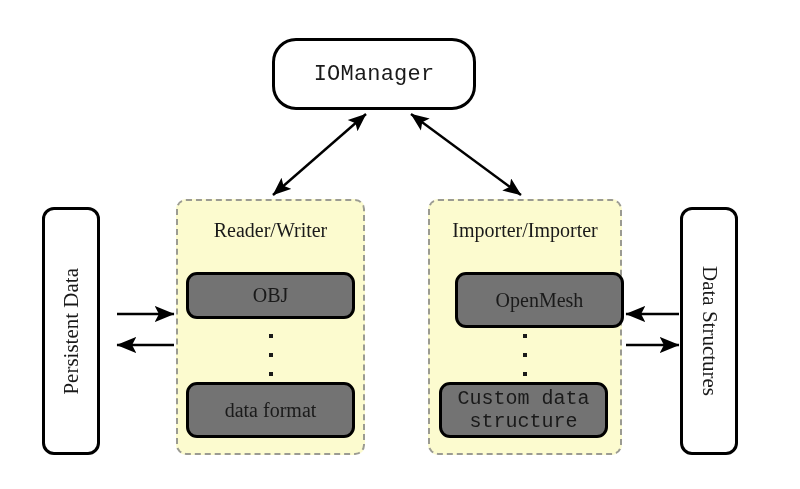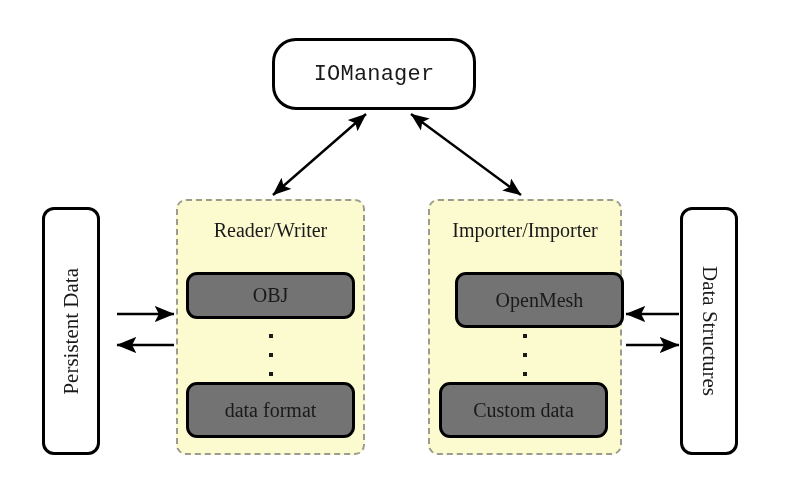--- a/index.html
+++ b/index.html
@@ -72,21 +72,21 @@
     align-items:center;
     justify-content:center;
     text-align:center;
     font-size:20px;
     line-height:1.15;
     color:#1a1a1a;
   }
   #box-obj{left:8px;width:169px;top:71px;height:47px;}
   #box-custom-file{left:8px;width:169px;top:181px;height:56px;}
   #box-openmesh{left:25px;width:169px;top:71px;height:56px;}
-  #box-custom-struct{left:9px;width:169px;top:181px;height:56px;}
+  #box-custom-struct{left:9px;width:169px;top:181px;height:56px;font-family:Liberation Mono, monospace;}
   
   .ellipsis{
     position:absolute;
     width:10px;
     top:133px;height:42px;
     display:flex;flex-direction:column;
     align-items:center;justify-content:space-between;
   }
   .ellipsis span{display:block;width:4px;height:4px;background:#1a1a1a;}
   #ellipsis-left{left:88px;}
@@ -163,17 +163,18 @@
 
     <div class="ellipsis" id="ellipsis-right">
       <span></span>
       <span></span>
       <span></span>
     </div>
 
     <div class="inner-box" id="box-custom-struct">
       <div>
         <div>Custom data</div>
+        <div>structure</div>
       </div>
     </div>
   </div>
 
 </div>
 
 </body></html>

